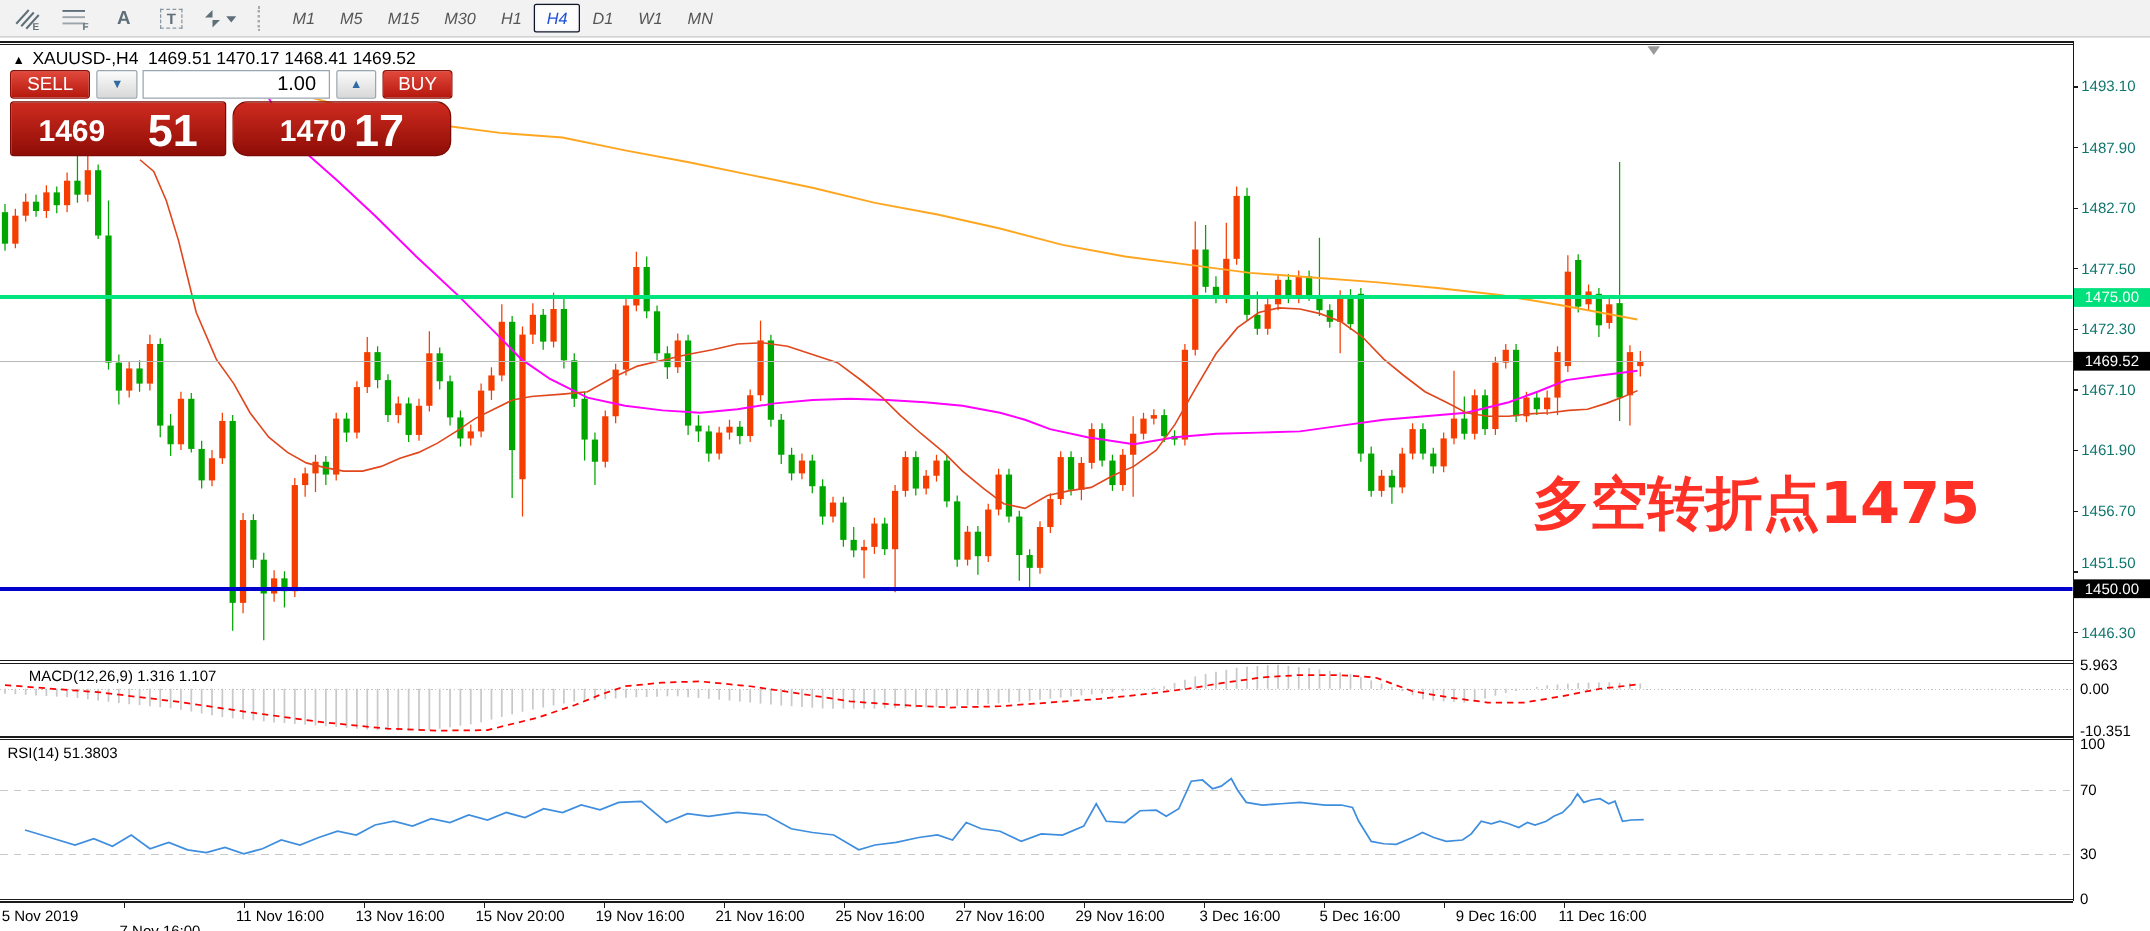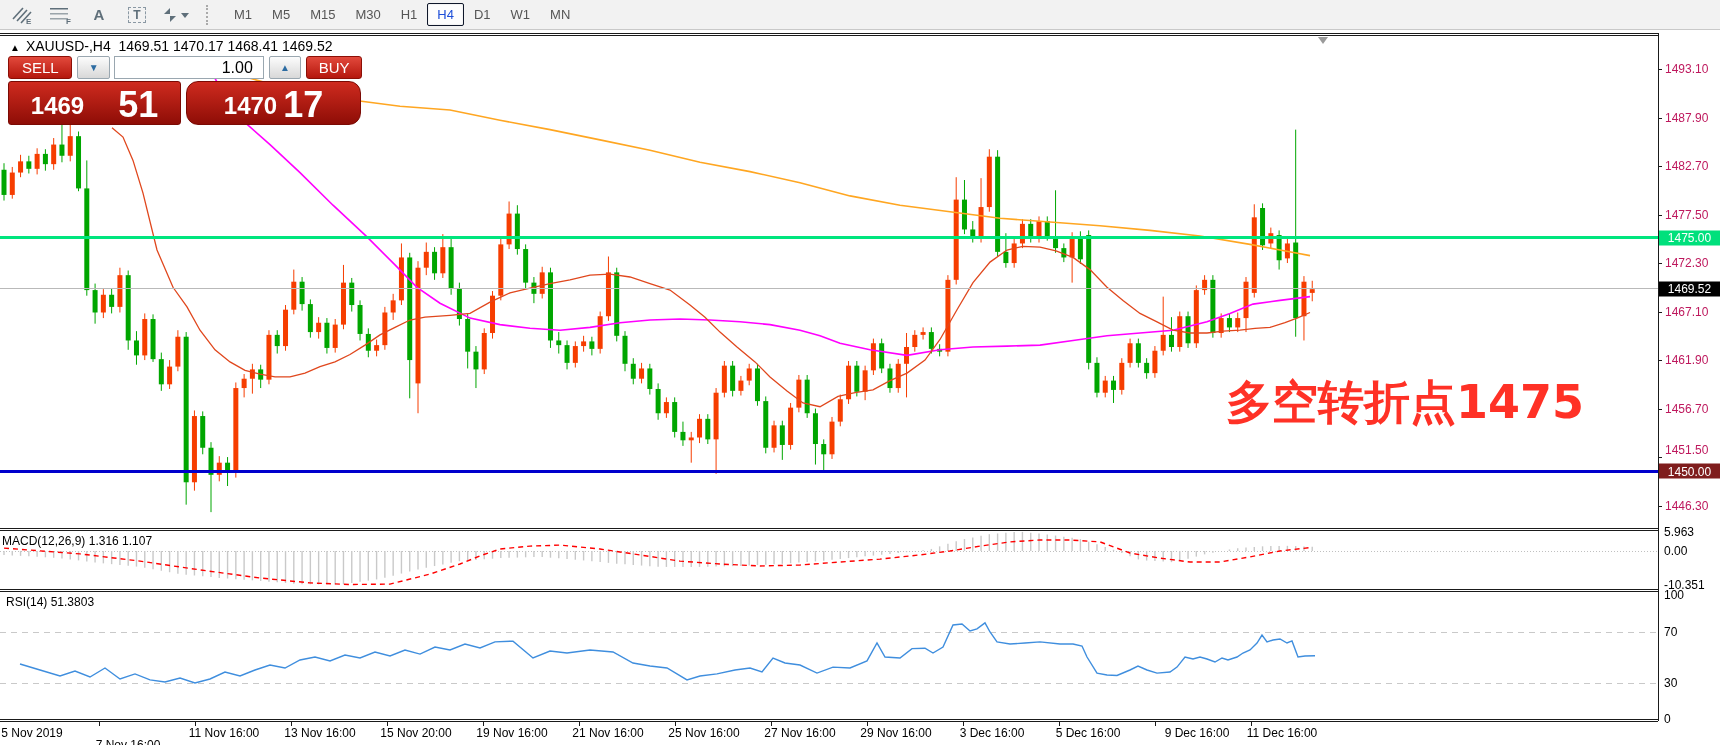--- a/index.html
+++ b/index.html
@@ -32,21 +32,21 @@
   .price-box{border-radius:3px;color:#fff;background:linear-gradient(#cf2b1f,#8e0d06);
     border:1px solid #7b0a04;display:flex;align-items:flex-end;justify-content:center;padding-bottom:1px;cursor:pointer;}
   #sell-price-box{width:171px;gap:28px;}
   #buy-price-box{width:173px;margin-left:5px;border-radius:12px;}
   .price-small{font-size:24px;font-weight:bold;line-height:1;margin-bottom:5px;}
   .price-big{font-size:36px;font-weight:bold;line-height:1;margin-left:6px;}
   
   #annotation{position:absolute;left:1226px;top:372px;font-size:46px;font-weight:bold;z-index:6;
     font-family:"DejaVu Sans","Liberation Sans",sans-serif;white-space:nowrap;}
   
-  .pa-label{position:absolute;left:1665px;font-size:12px;color:#be185d;transform:translateY(-50%);}
+  .pa-label{position:absolute;left:1665px;font-size:12px;color:#0f766e;transform:translateY(-50%);}
   .pa-badge{position:absolute;left:1659px;width:61px;height:15px;font-size:12px;color:#fff;
     display:flex;align-items:center;justify-content:center;transform:translateY(-50%);}
   .ta-label{position:absolute;top:726px;font-size:12px;color:#000;transform:translateX(-50%);white-space:nowrap;}
   .ind-label{position:absolute;font-size:12px;color:#000;z-index:4;}
   .ind-scale{position:absolute;left:1664px;font-size:12px;color:#000;transform:translateY(-50%);}
   #chart-svg{position:absolute;left:0;top:0;z-index:2;}
   #shift-marker{position:absolute;left:1318px;top:37px;width:0;height:0;z-index:3;
     border-left:5px solid transparent;border-right:5px solid transparent;border-top:7px solid #9a9a9a;}
 </style>
 </head>
@@ -82,21 +82,21 @@
       <span style="border:1px dashed #8a98a3;padding:0 4px;font-size:12px;">T</span>
     </div>
     <div class="tool-icon">
       <svg width="30" height="18" viewBox="0 0 30 18">
         <polygon points="4,8 10,2 10,8" fill="#5f6f7a"></polygon>
           <polygon points="10,10 16,10 10,16" fill="#5f6f7a"></polygon>
         <polygon points="21,7 29,7 25,12" fill="#5f6f7a"></polygon>
       </svg>
     </div>
     <div id="tool-separator"></div>
-    <div id="tf-buttons" style="display: flex;">
+    <div id="tf-buttons" style="display: flex; font-style: italic;">
         <div class="tf-btn">M1</div>
         <div class="tf-btn">M5</div>
         <div class="tf-btn">M15</div>
         <div class="tf-btn">M30</div>
         <div class="tf-btn">H1</div>
         <div class="tf-btn active">H4</div>
         <div class="tf-btn">D1</div>
         <div class="tf-btn">W1</div>
         <div class="tf-btn">MN</div>
       </div>
@@ -659,41 +659,41 @@
       <line x1="1658" y1="360.56479999999834" x2="1662" y2="360.56479999999834" stroke="#1a1a1a" shape-rendering="crispEdges"></line>
       <line x1="1658" y1="409.07559999999876" x2="1662" y2="409.07559999999876" stroke="#1a1a1a" shape-rendering="crispEdges"></line>
       <line x1="1658" y1="457.5863999999992" x2="1662" y2="457.5863999999992" stroke="#1a1a1a" shape-rendering="crispEdges"></line>
       <line x1="1658" y1="506.0971999999996" x2="1662" y2="506.0971999999996" stroke="#1a1a1a" shape-rendering="crispEdges"></line>
     </svg>
 
   <div id="shift-marker"></div>
 
   <div id="annotation" style="color: rgb(255, 49, 38);">多空转折点1475</div>
 
-  <div class="ind-label" style="left:2px;top:534px;">
+  <div class="ind-label" style="left:23px;top:534px;">
     <span>MACD(12,26,9)</span> <span>1.316 1.107</span>
   </div>
   <div class="ind-label" style="left:6px;top:595px;">
     <span>RSI(14)</span> <span>51.3803</span>
   </div>
 
   <div id="price-axis">
       <div class="pa-label" style="top: 69px;">1493.10</div>
       <div class="pa-label" style="top: 117.511px;">1487.90</div>
       <div class="pa-label" style="top: 166.022px;">1482.70</div>
       <div class="pa-label" style="top: 214.532px;">1477.50</div>
       <div class="pa-label" style="top: 263.043px;">1472.30</div>
       <div class="pa-label" style="top: 311.554px;">1467.10</div>
       <div class="pa-label" style="top: 360.065px;">1461.90</div>
       <div class="pa-label" style="top: 408.576px;">1456.70</div>
       <div class="pa-label" style="top: 450px;">1451.50</div>
       <div class="pa-label" style="top: 505.597px;">1446.30</div>
       <div class="pa-badge" style="top: 237.855px; background: rgb(0, 224, 124); color: rgb(255, 255, 255);">1475.00</div>
       <div class="pa-badge" style="top: 288.978px; background: rgb(0, 0, 0); color: rgb(255, 255, 255);">1469.52</div>
-      <div class="pa-badge" style="top: 471.08px; background: #7f1d1d; color: rgb(255, 255, 255);">1450.00</div>
+      <div class="pa-badge" style="top: 471.08px; background: #000000; color: rgb(255, 255, 255);">1450.00</div>
       <div class="ind-scale" style="top: 531.62px;">5.963</div>
       <div class="ind-scale" style="top: 551px;">0.00</div>
       <div class="ind-scale" style="top: 584.641px;">-10.351</div>
       <div class="ind-scale" style="top: 595.025px;">100</div>
       <div class="ind-scale" style="top: 632px;">70</div>
       <div class="ind-scale" style="top: 683px;">30</div>
       <div class="ind-scale" style="top: 718.7px;">0</div>
     </div>
   <div id="time-axis">
       <div class="ta-label" style="left: 32px;">5 Nov 2019</div>

